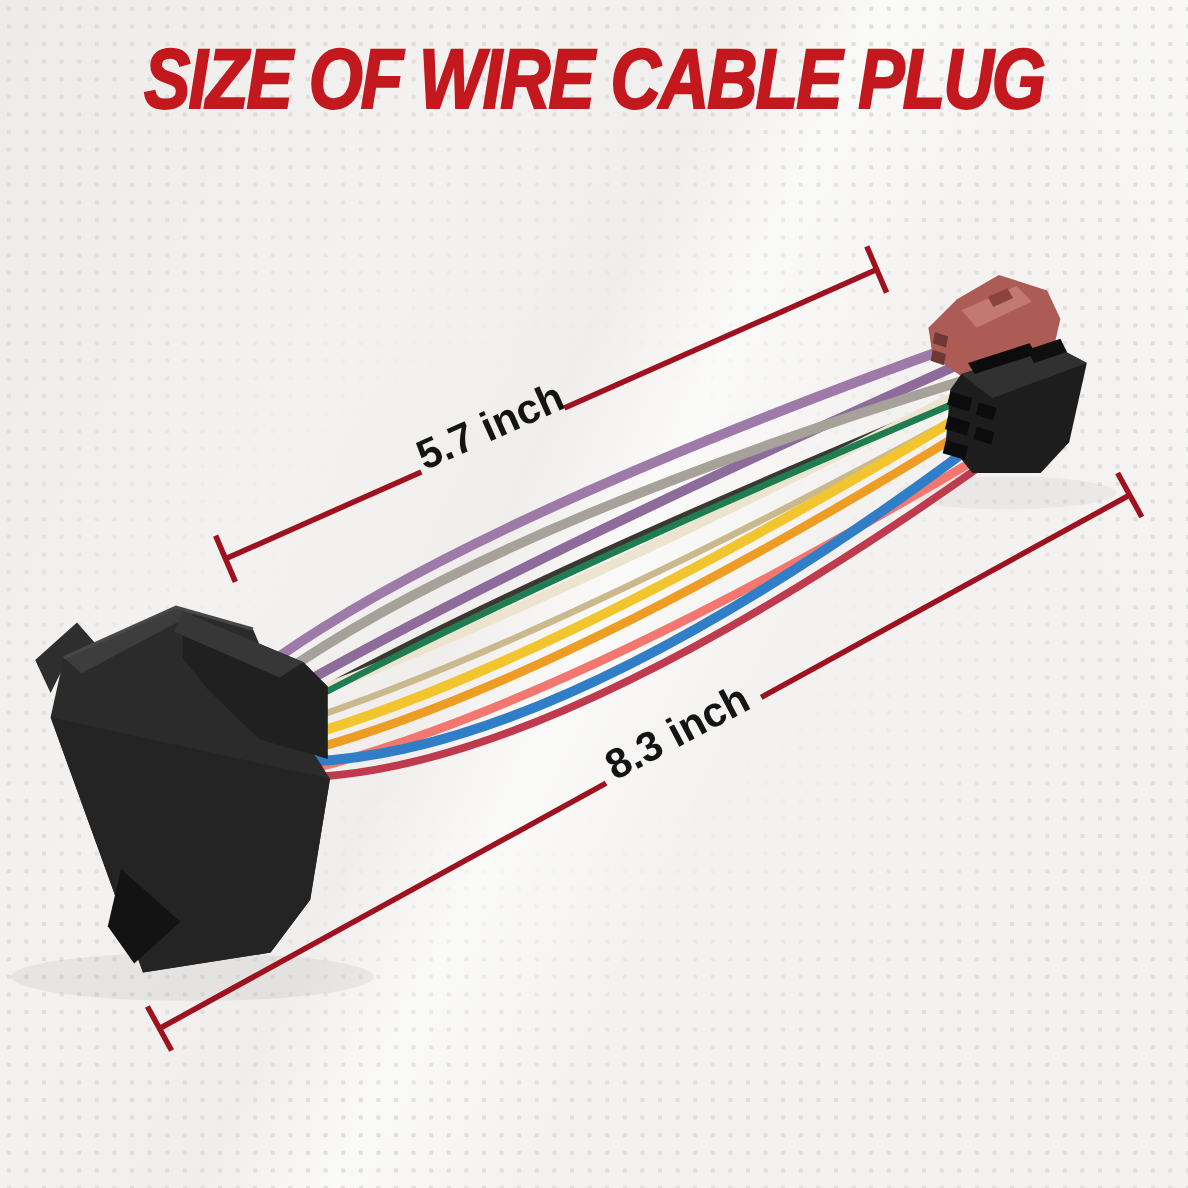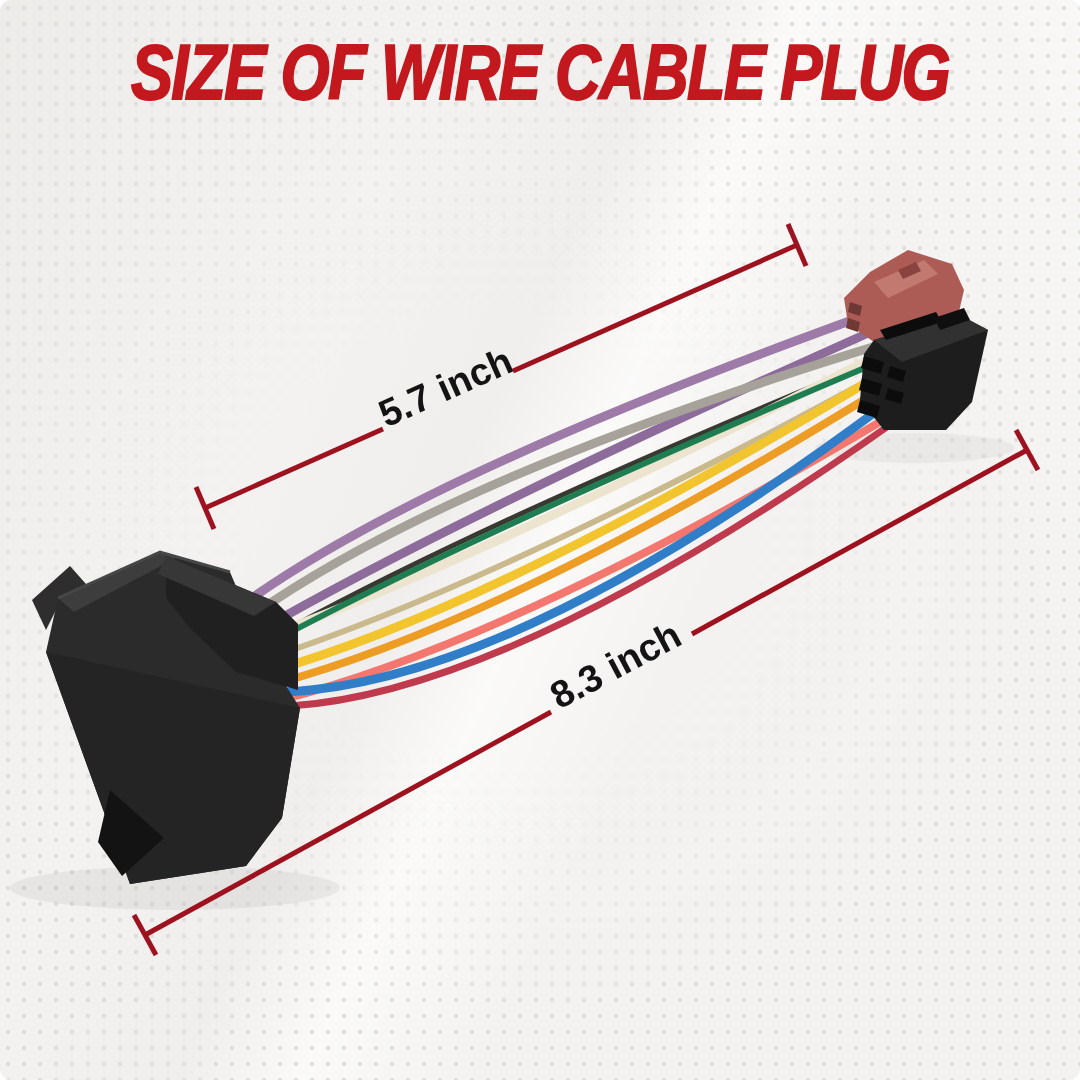--- a/index.html
+++ b/index.html
@@ -1,20 +1,19 @@
 <!DOCTYPE html>
 <html style="--background: #f3f2f0; --title-red: #c2181e; --dimension-red: #9e1220; --label-black: #141414; --connector-black: #2b2b2b; --iso-red: #ad5b55;"><head>
 <meta charset="utf-8">
 <style>
   html,body{margin:0;padding:0;background:#fff;}
   .canvas{
     position:relative;width:1080px;height:1080px;overflow:hidden;
     background:var(--background,#f3f2f0);
     font-family:"Liberation Sans",sans-serif;
-    border-radius:11px;
   }
   .bg-sheen{
     position:absolute;inset:0;pointer-events:none;
     background:
       linear-gradient(295deg, rgba(255,255,255,0) 38%, rgba(255,255,255,0.60) 49%, rgba(232,230,227,0.30) 57%, rgba(255,255,255,0) 70%),
       linear-gradient(115deg, rgba(226,224,220,0.35) 0%, rgba(255,255,255,0) 28%),
       linear-gradient(245deg, rgba(255,255,255,0.45) 0%, rgba(255,255,255,0) 22%);
   }
   .bg-dots{
     position:absolute;inset:0;pointer-events:none;opacity:.9;

